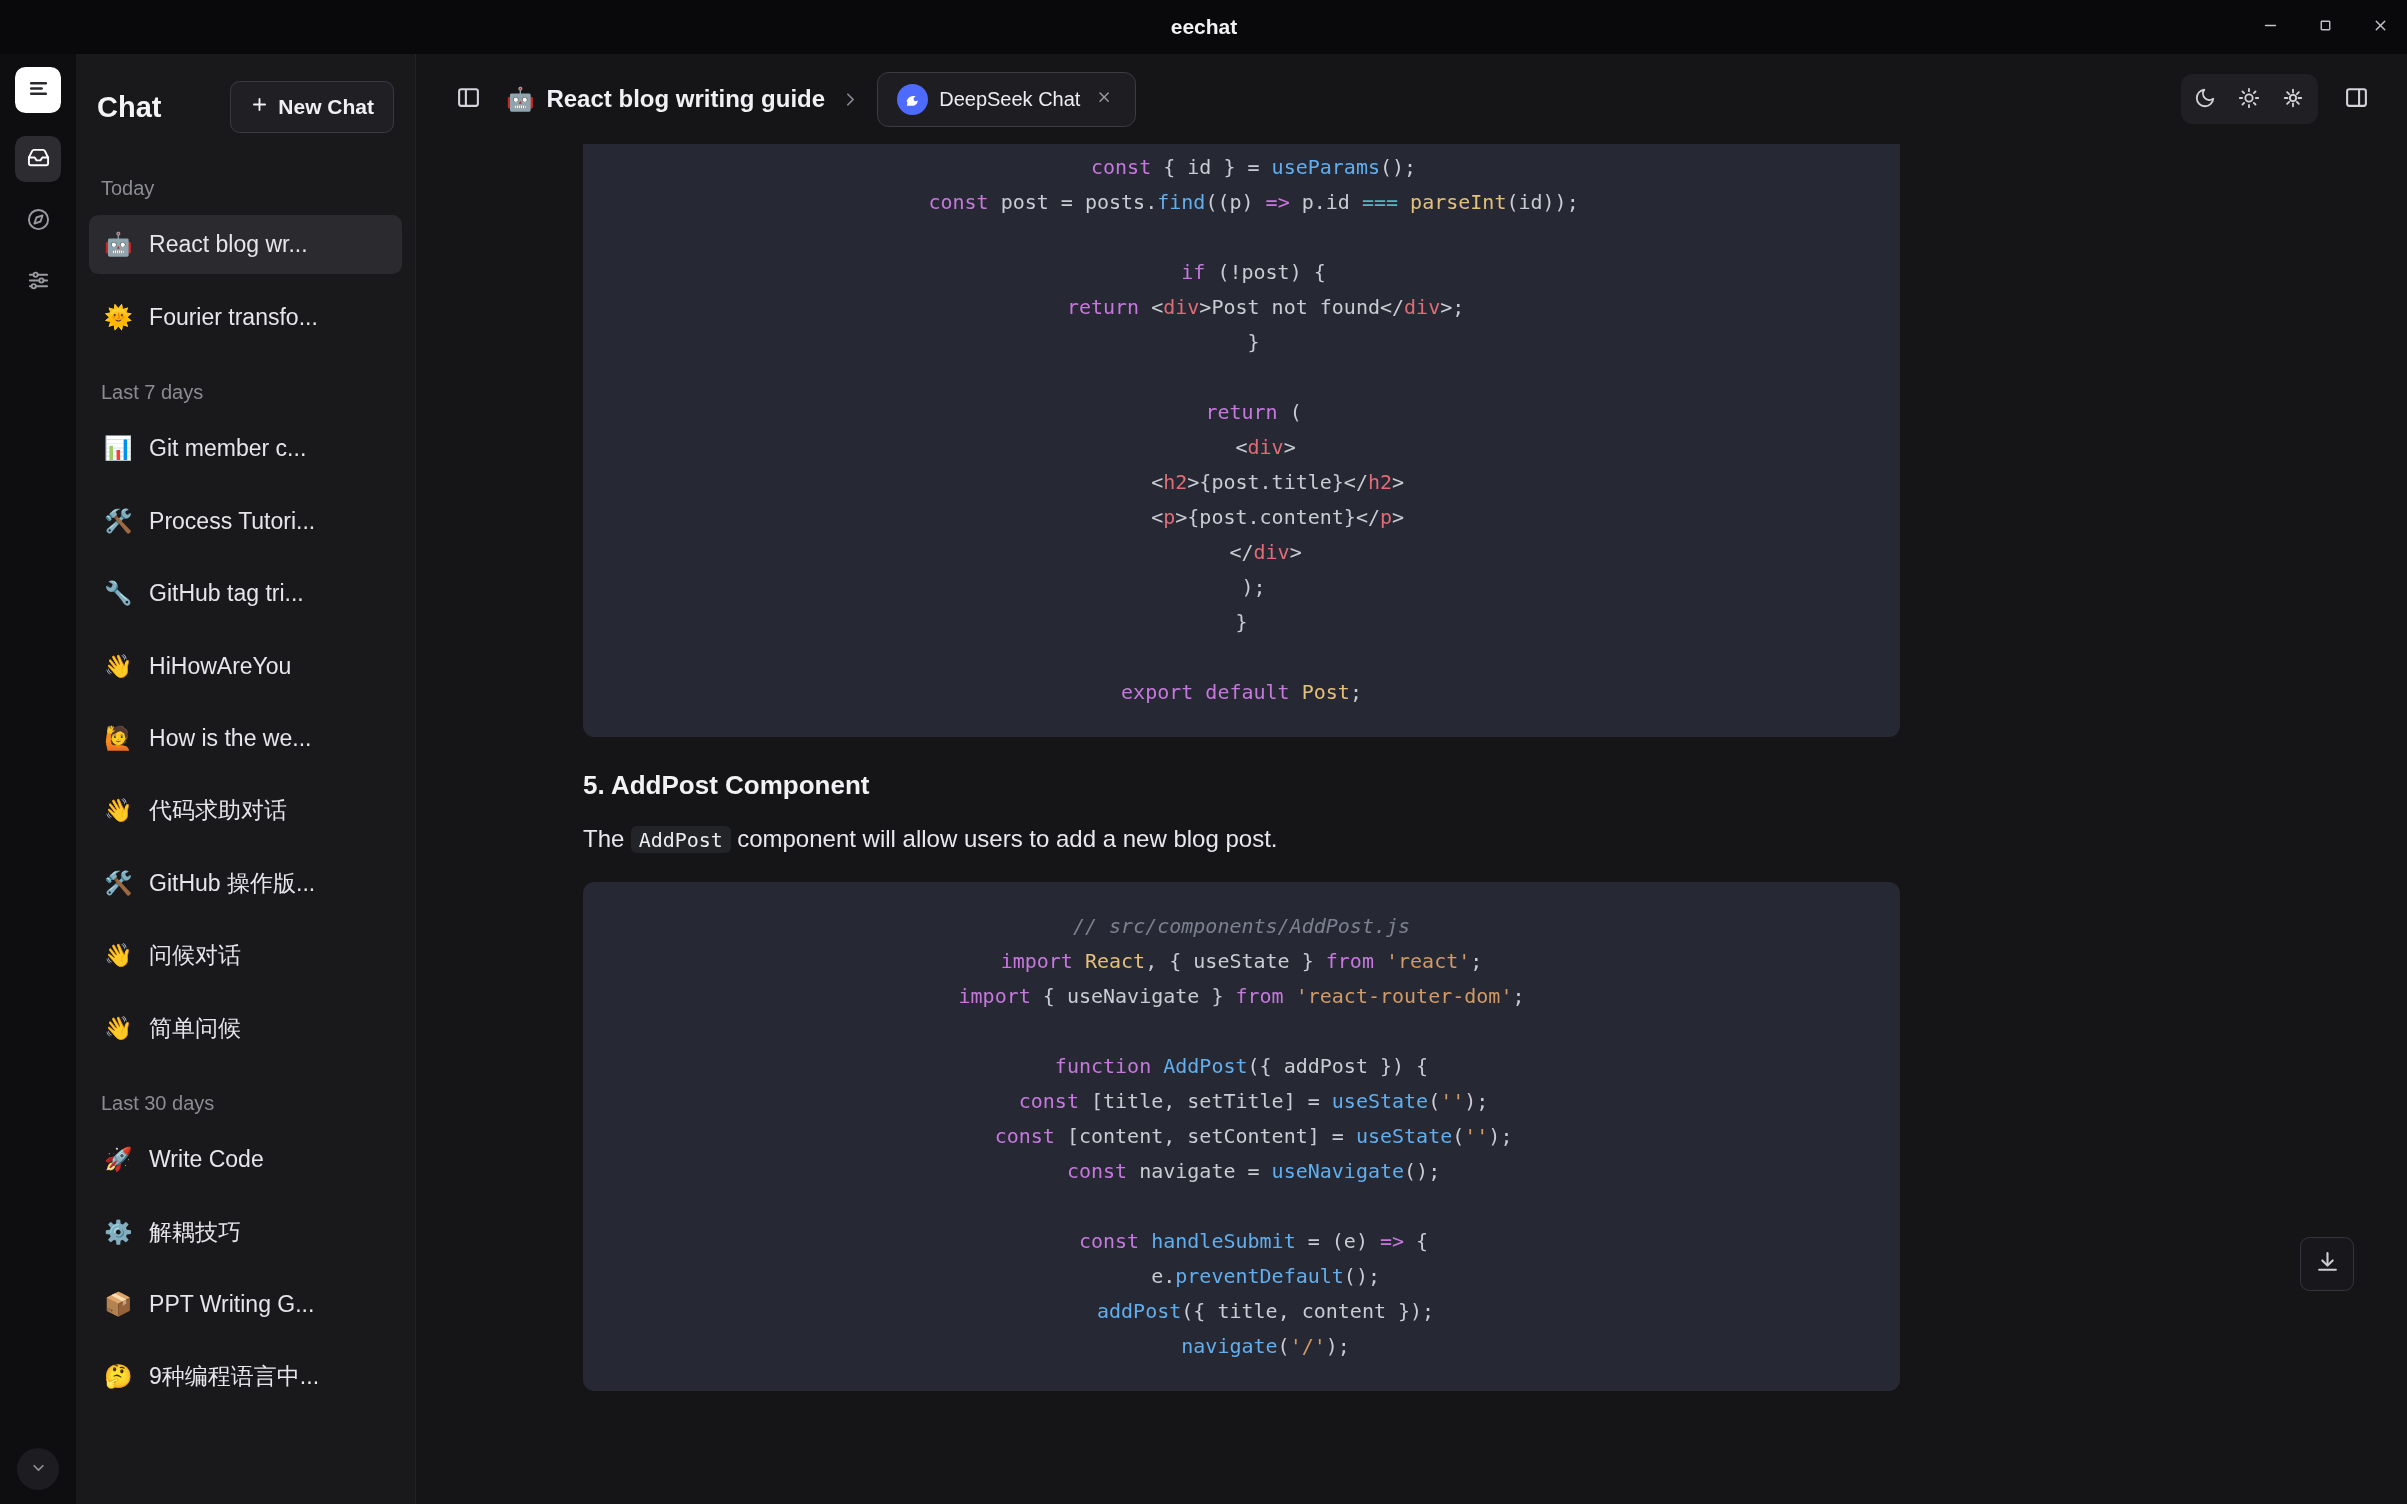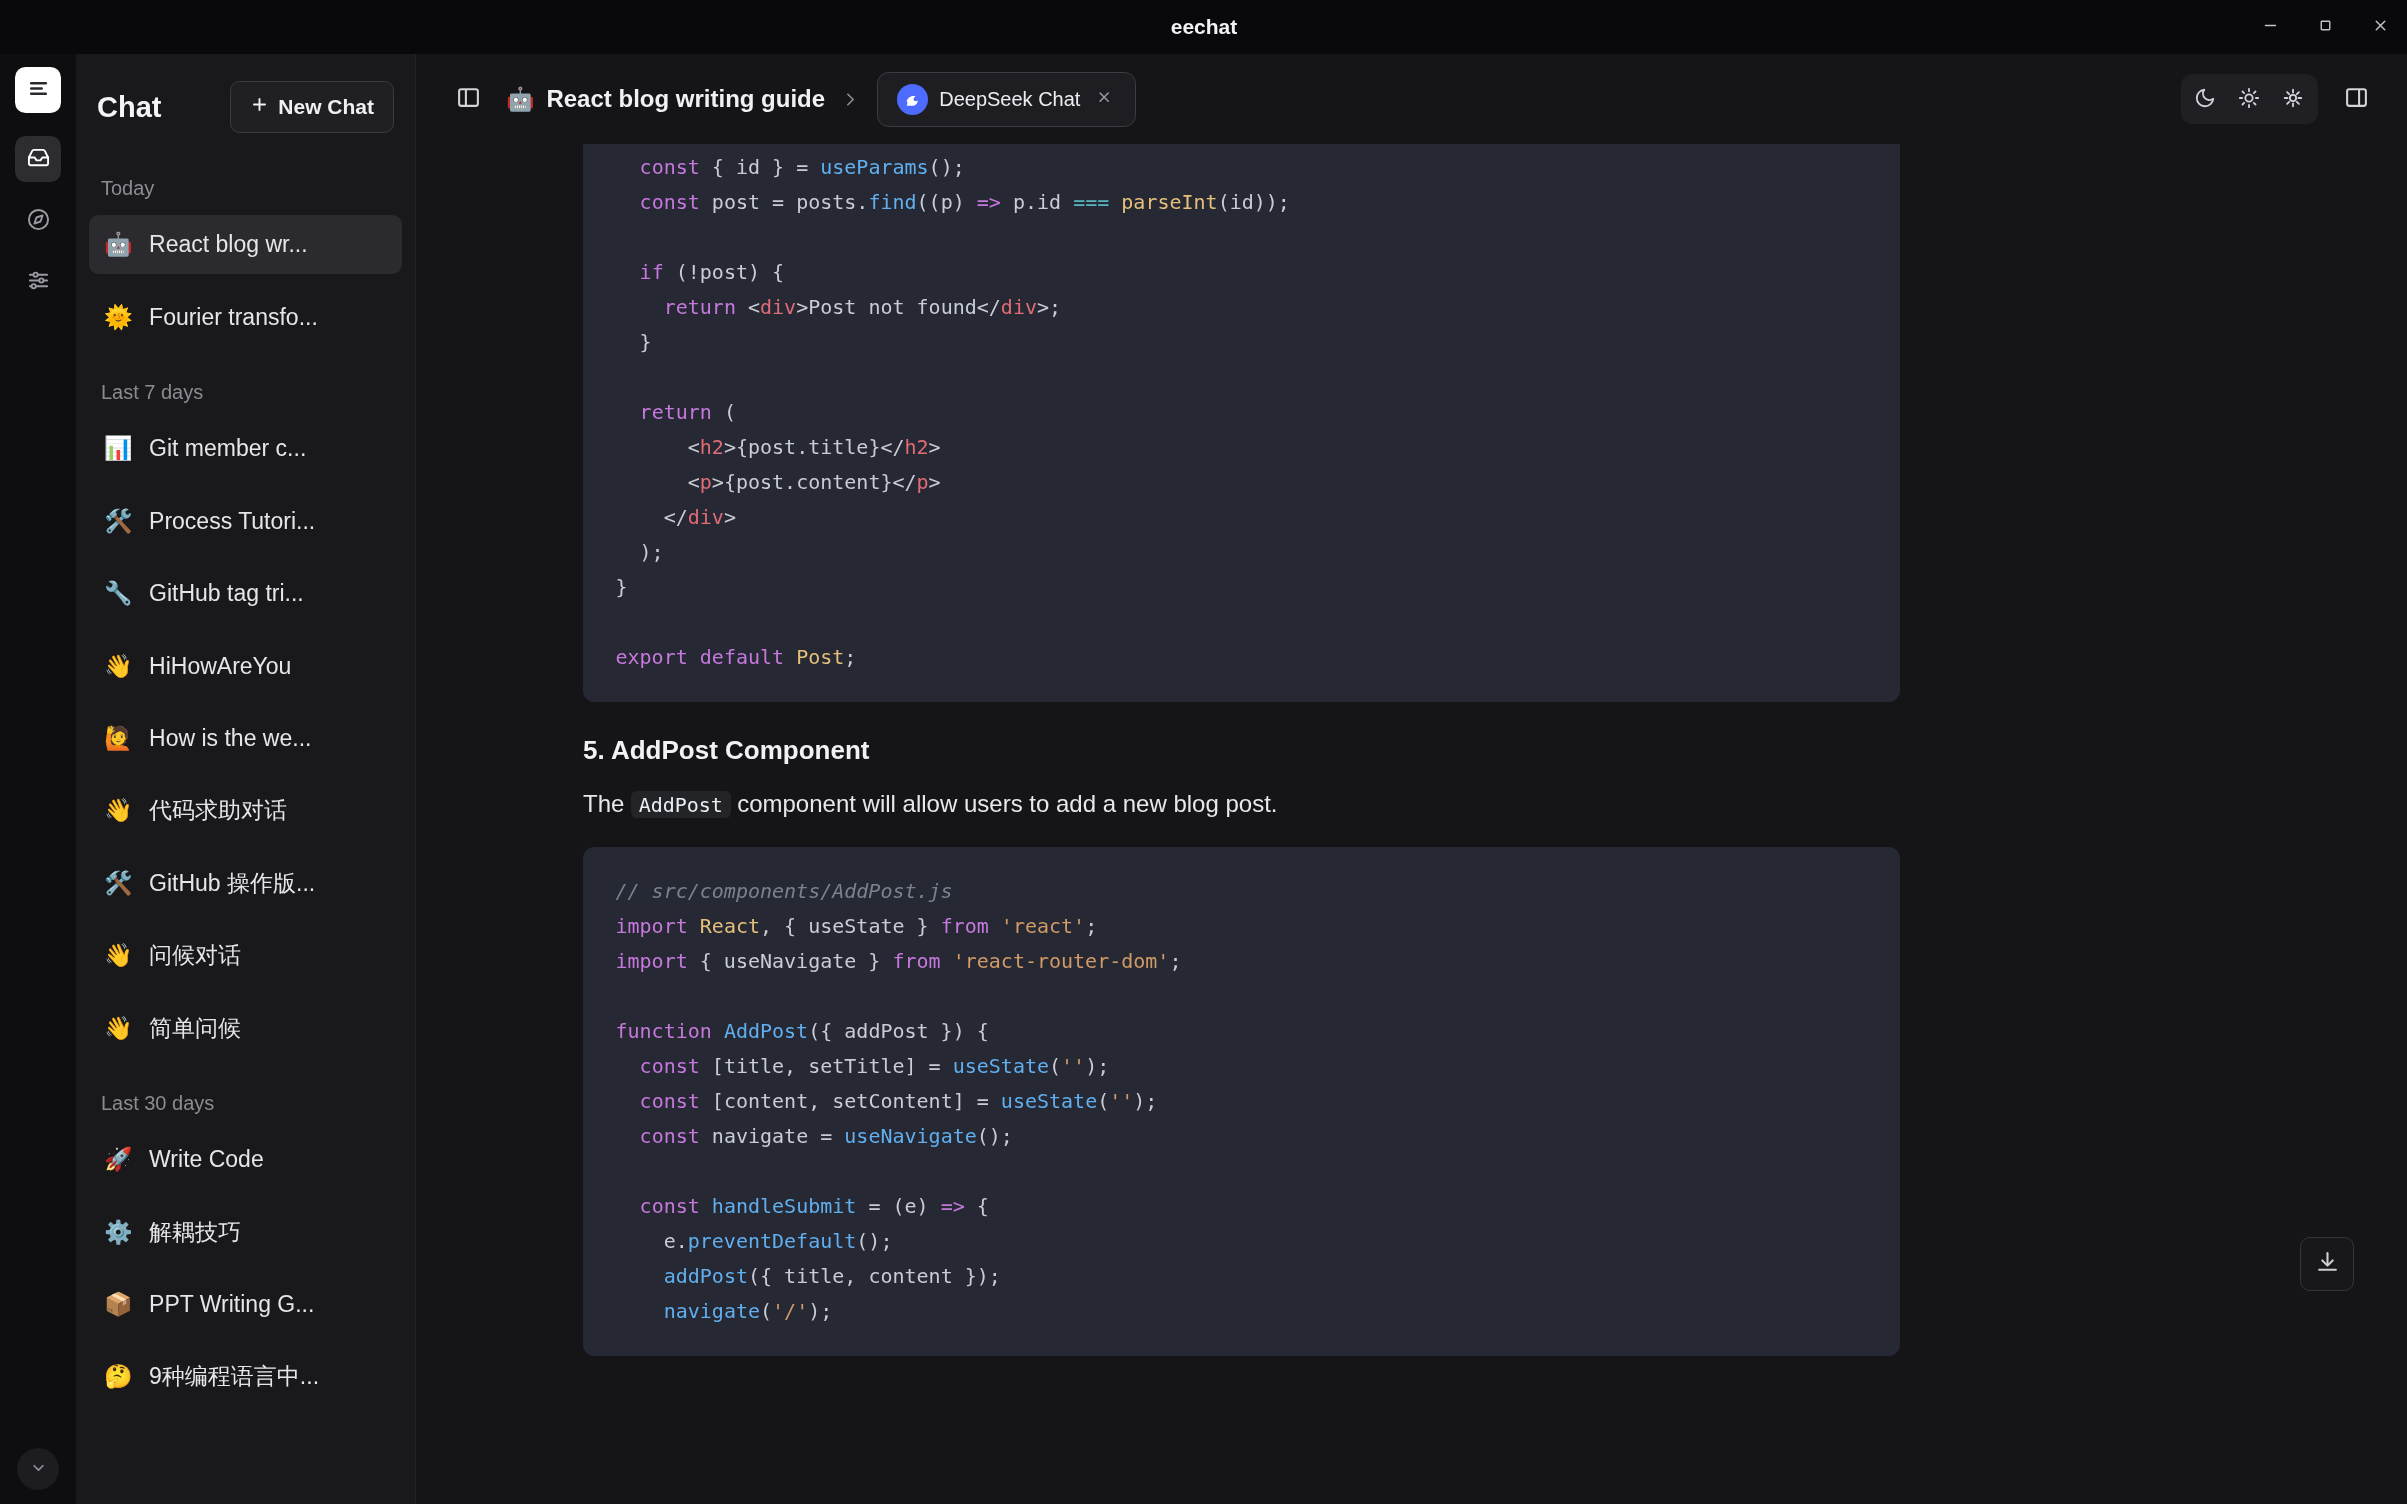--- a/index.html
+++ b/index.html
@@ -59,21 +59,21 @@
   .tab-close svg { width:16.3px; height:16.3px; }
   .header-spacer { flex:1; }
   .theme-pill { display:flex; align-items:center; background:#1f1f24; border-radius:11.5px; padding:4.8px; gap:3.8px; }
   .theme-btn { width:40px; height:40px; display:flex; align-items:center; justify-content:center; color:#d2d2d8; background:transparent; border:none; border-radius:8.6px; }
   .theme-btn svg { width:22px; height:22px; }
 
   
   .content { flex:1; overflow:hidden; position:relative; }
   .content-col { margin-left:167px; width:1317px; }
   .code-block { background:#262834; border-radius:11.5px; padding:27px 32.5px;
-                font-family:"DejaVu Sans Mono", monospace; font-size:20px; line-height:35px; overflow:hidden; }
+                font-family:"DejaVu Sans Mono", monospace; font-size:20px; line-height:35px; overflow:hidden;text-align:center; }
   .code-block-1 { margin-top:-21px; }
   .code-block-2 { margin-top:25px; }
   .code-line { white-space:pre; min-height:35px; }
   .tk-pln { color:#c9ccd3; }
   .tk-kw  { color:#c678dd; }
   .tk-fn  { color:#61afef; }
   .tk-str { color:#d19a66; }
   .tk-ident { color:#e5c07b; }
   .tk-tag { color:#e06c75; }
   .tk-op  { color:#56b6c2; }
@@ -324,20 +324,21 @@
       <div class="content-col">
         <div class="code-block code-block-1">
             <div class="code-line"><span class="tk-pln">  </span><span class="tk-kw">const</span><span class="tk-pln"> { id } = </span><span class="tk-fn">useParams</span><span class="tk-pln">();</span></div>
             <div class="code-line"><span class="tk-pln">  </span><span class="tk-kw">const</span><span class="tk-pln"> post = posts.</span><span class="tk-fn">find</span><span class="tk-pln">((p) </span><span class="tk-kw">=&gt;</span><span class="tk-pln"> p.id </span><span class="tk-op">===</span><span class="tk-pln"> </span><span class="tk-ident">parseInt</span><span class="tk-pln">(id));</span></div>
             <div class="code-line">&nbsp;</div>
             <div class="code-line"><span class="tk-pln">  </span><span class="tk-kw">if</span><span class="tk-pln"> (!post) {</span></div>
             <div class="code-line"><span class="tk-pln">    </span><span class="tk-kw">return</span><span class="tk-pln"> &lt;</span><span class="tk-tag">div</span><span class="tk-pln">&gt;Post not found&lt;/</span><span class="tk-tag">div</span><span class="tk-pln">&gt;;</span></div>
             <div class="code-line"><span class="tk-pln">  }</span></div>
             <div class="code-line">&nbsp;</div>
             <div class="code-line"><span class="tk-pln">  </span><span class="tk-kw">return</span><span class="tk-pln"> (</span></div>
+            <div class="code-line"><span class="tk-pln">    &lt;</span><span class="tk-tag">div</span><span class="tk-pln">&gt;</span></div>
             <div class="code-line"><span class="tk-pln">      &lt;</span><span class="tk-tag">h2</span><span class="tk-pln">&gt;{post.title}&lt;/</span><span class="tk-tag">h2</span><span class="tk-pln">&gt;</span></div>
             <div class="code-line"><span class="tk-pln">      &lt;</span><span class="tk-tag">p</span><span class="tk-pln">&gt;{post.content}&lt;/</span><span class="tk-tag">p</span><span class="tk-pln">&gt;</span></div>
             <div class="code-line"><span class="tk-pln">    &lt;/</span><span class="tk-tag">div</span><span class="tk-pln">&gt;</span></div>
             <div class="code-line"><span class="tk-pln">  );</span></div>
             <div class="code-line"><span class="tk-pln">}</span></div>
             <div class="code-line">&nbsp;</div>
             <div class="code-line"><span class="tk-kw">export</span><span class="tk-pln"> </span><span class="tk-kw">default</span><span class="tk-pln"> </span><span class="tk-ident">Post</span><span class="tk-pln">;</span></div>
           </div>
         <h3 class="section-heading">5. AddPost Component</h3>
         <p class="md-paragraph"><span>The </span><span class="inline-code">AddPost</span><span> component will allow users to add a new blog post.</span></p>

